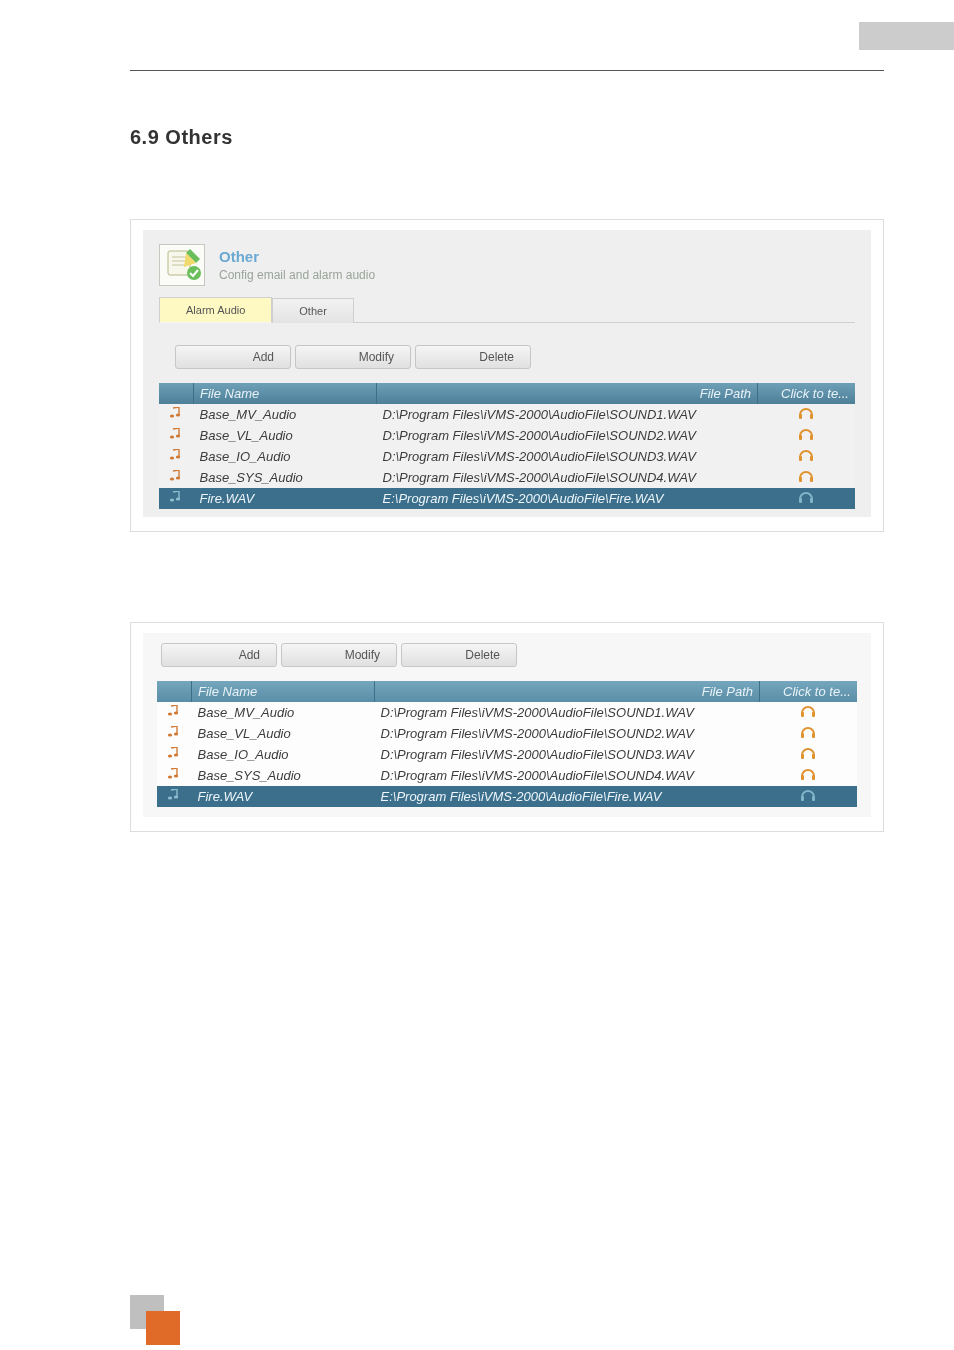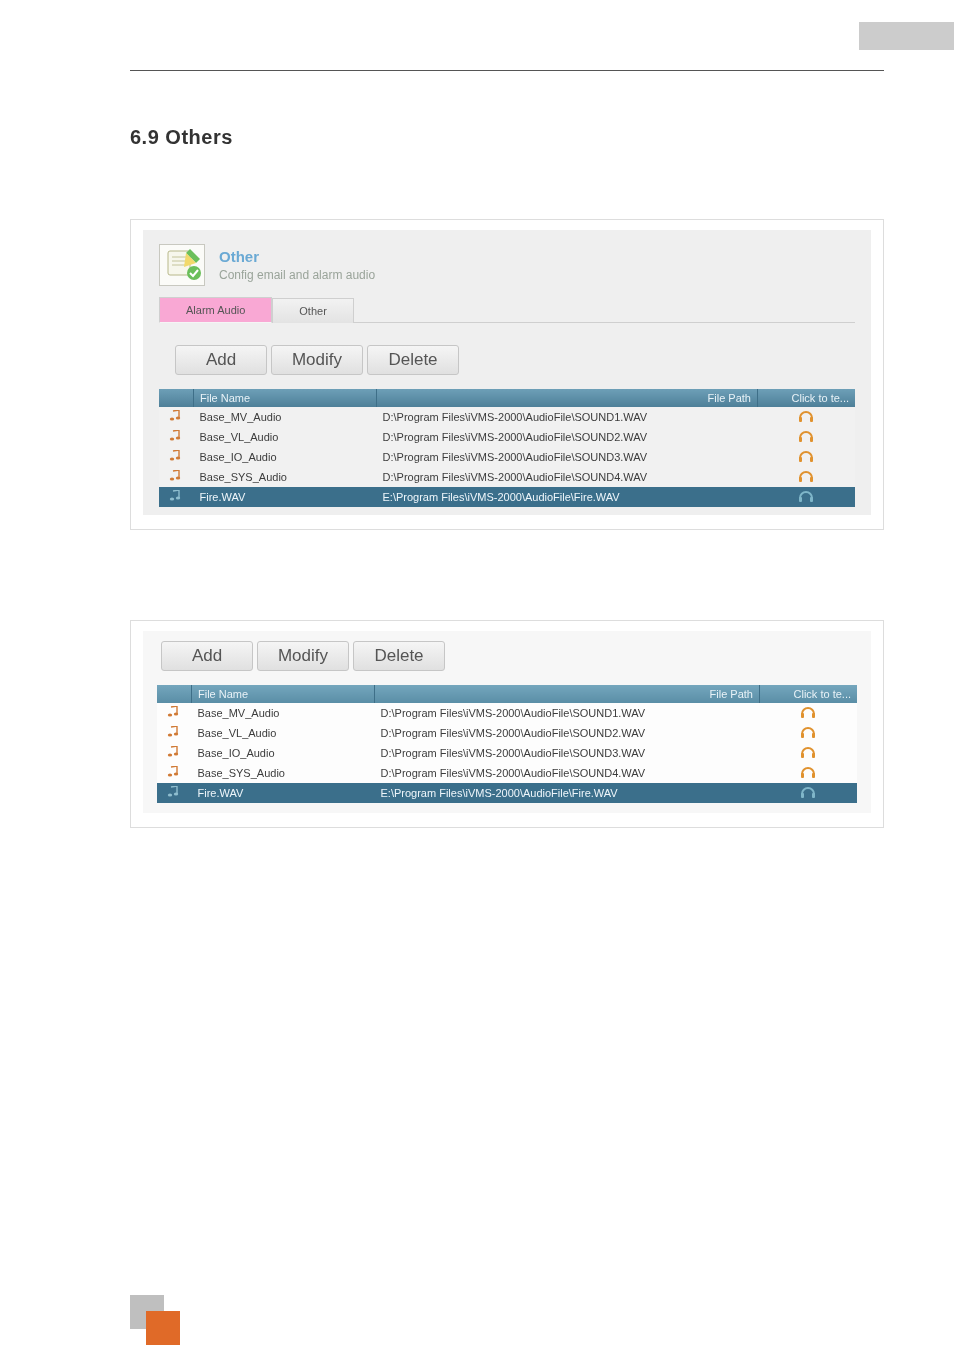--- a/index.html
+++ b/index.html
@@ -82,42 +82,43 @@
     font-size: 11px;
     color: #555;
     padding: 6px 26px;
     border: 1px solid #cfcfcf;
     background: linear-gradient(#f2f2f2,#e3e3e3);
     border-bottom: none;
     position: relative;
     top: 1px;
   }
   .tab1.active {
-    background: #f9a8d4;
+    background: #fef9c3;
     border-bottom: 1px solid #f5f5f5;
   }
   .btn-row {
     display: flex;
     gap: 4px;
     margin: 0 0 14px 16px;
   }
   .btn {
-    font-size: 17px;
+    font-size: 12px;
     color: #555;
-    padding: 4px 4px;
+    padding: 4px 16px;
     width: 82px;
-    text-align: center;
+    text-align: right;
     border: 1px solid #c6c6c6;
     border-radius: 3px;
     background: linear-gradient(#f5f5f5,#e0e0e0);
   }
   .table {
-    font-size: 11px;
+    font-size: 13px;
     width: 100%;
     border-collapse: collapse;
+    font-style: italic;
   }
   .table thead th {
     background: linear-gradient(#6d9fb7,#4e7f98);
     color: #e8f2f7;
     font-weight: 400;
     text-align: right;
     padding: 3px 6px;
     border-right: 1px solid #3e6f88;
   }
   .table thead th:last-child { border-right: none; }

